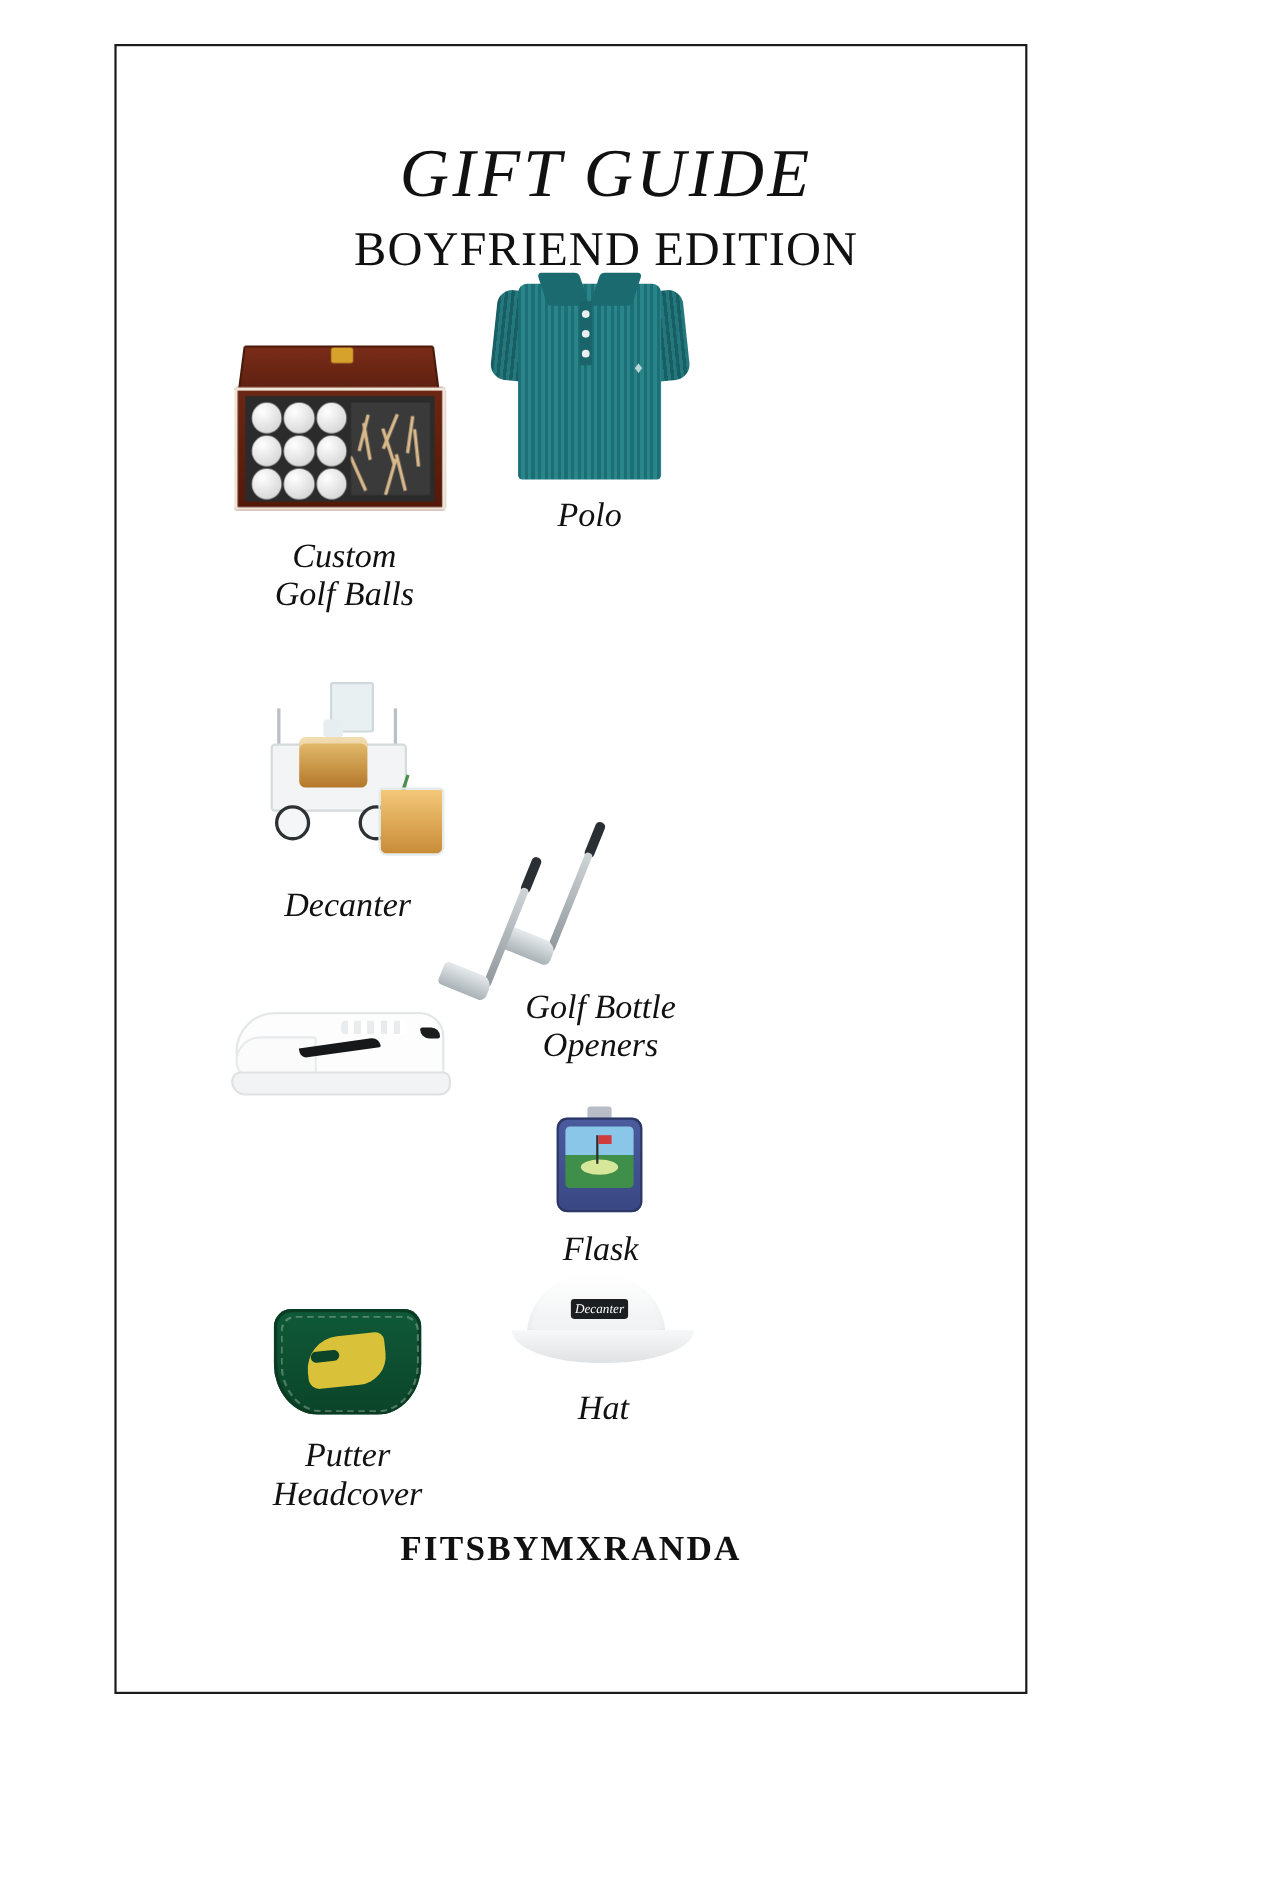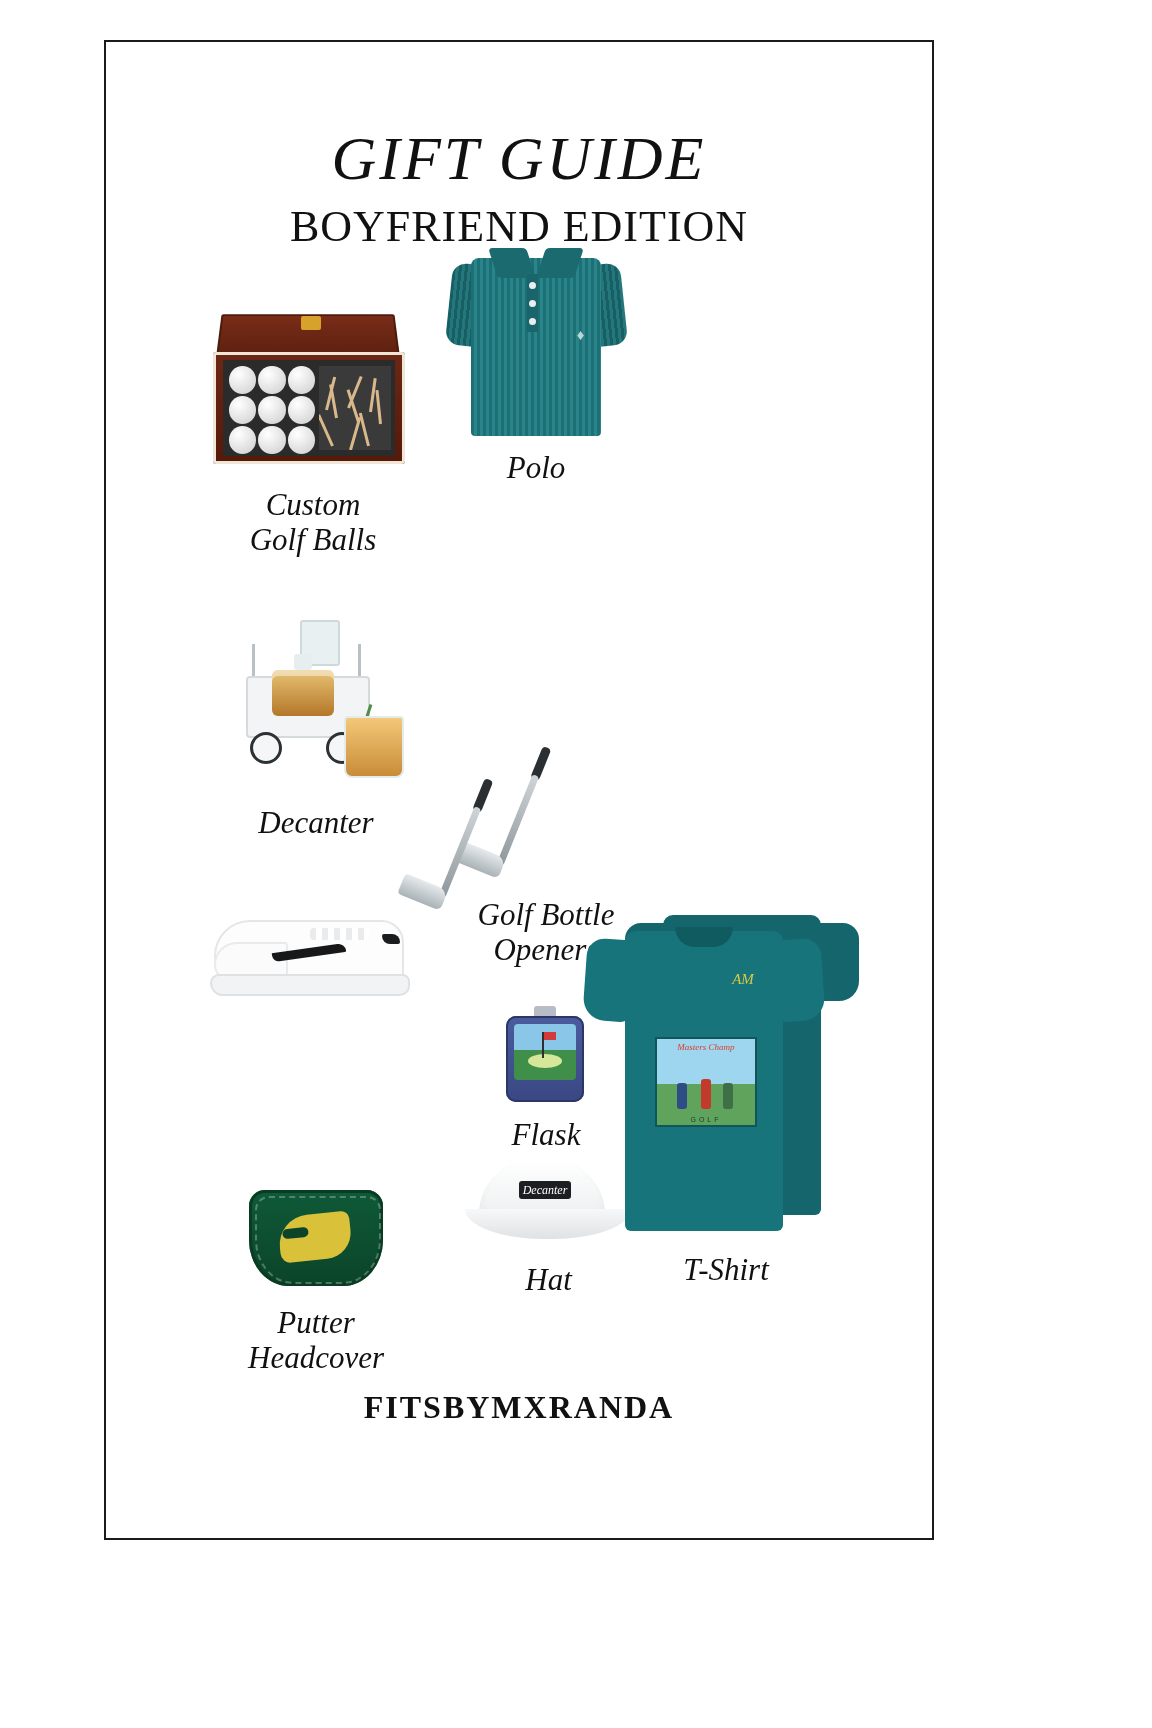--- a/index.html
+++ b/index.html
@@ -32,20 +32,21 @@
     background: #ffffff;
     box-sizing: border-box;
   }
 
   .titles {
     position: absolute;
     left: 0;
     top: 85px;
     width: 100%;
     text-align: center;
+    padding-left: 32px;
   }
   .title-main {
     font-family: "Liberation Serif", serif;
     font-style: italic;
     font-weight: 400;
     font-size: 62px;
     letter-spacing: 3px;
     color: #111;
     line-height: 1;
   }
@@ -575,38 +576,16 @@
 
     <div class="item" style="left:345px; top:1105px; width:195px;">
       <div class="art hat">
         <div class="crown"></div>
         <div class="patch">Decanter</div>
         <div class="brim"></div>
       </div>
       <div class="caption">Hat</div>
     </div>
 
-    <div class="item" style="left:495px; top:855px; width:250px;">
-      <div class="art tees2">
-        <div class="shirt back">
-          <div class="bsleeve bs-l"></div>
-          <div class="bsleeve bs-r"></div>
-        </div>
-        <div class="shirt front">
-          <div class="fsleeve fs-l"></div>
-          <div class="fsleeve fs-r"></div>
-          <div class="collar"></div>
-          <div class="chestlogo">AM</div>
-          <div class="graphic">
-            <div class="g-title">Masters Champ</div>
-            <div class="fig f1"></div>
-            <div class="fig f2"></div>
-            <div class="fig f3"></div>
-            <div class="g-foot">GOLF</div>
-          </div>
-        </div>
-      </div>
-      <div class="caption">T-Shirt</div>
-    </div>
 
     <div class="footer-brand">FITSBYMXRANDA</div>
   </div>
 </div>
 
 </body></html>

